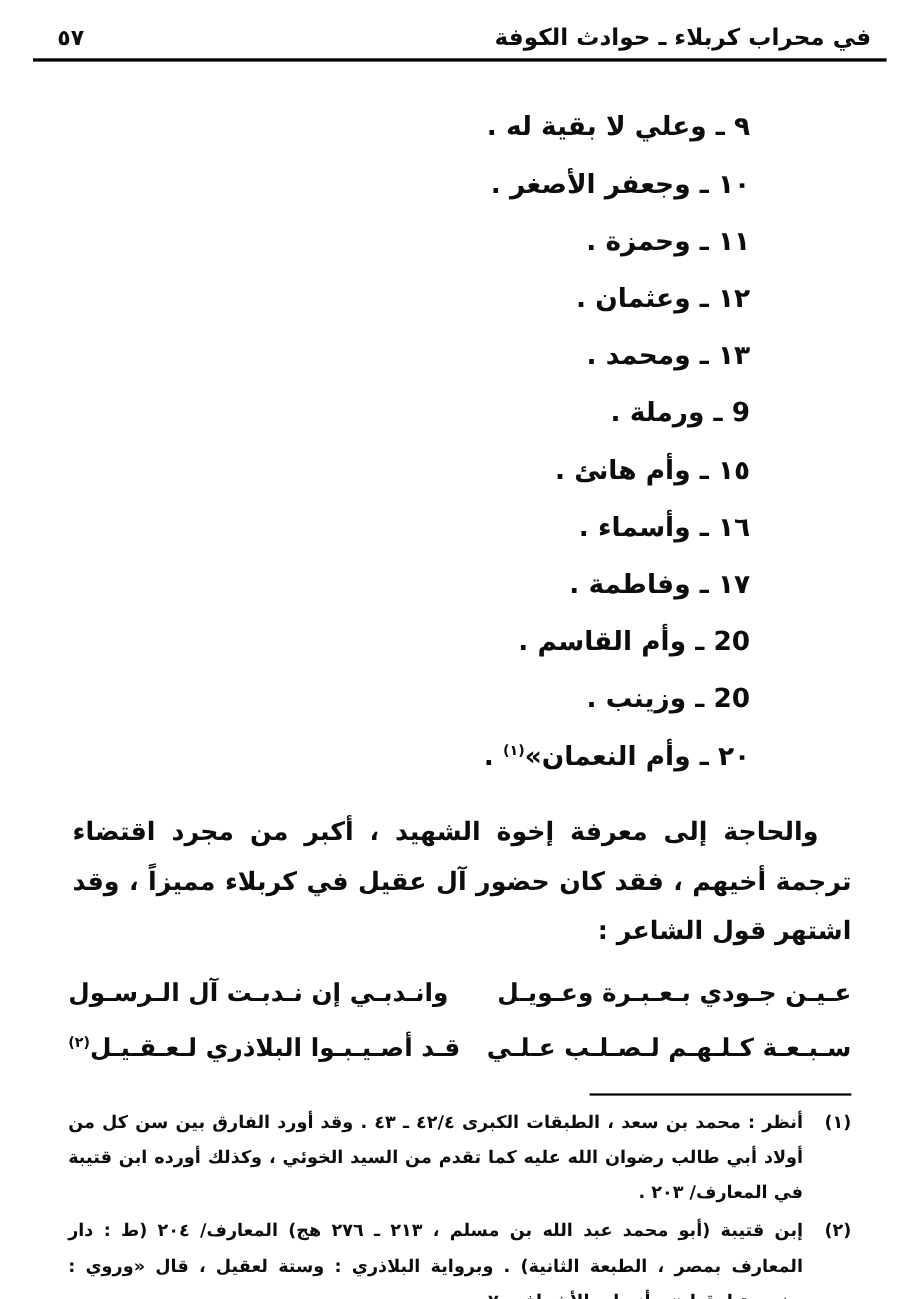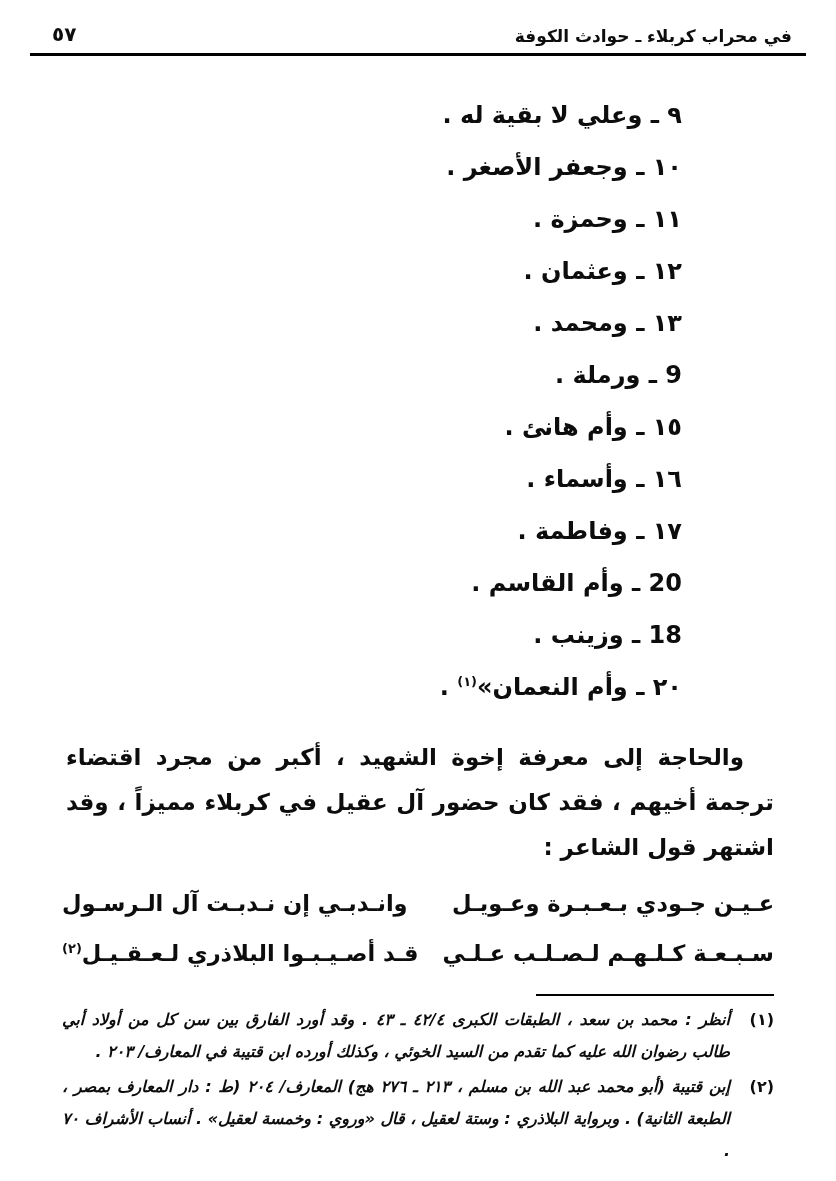--- a/index.html
+++ b/index.html
@@ -16,21 +16,21 @@
     width:836px;height:1181px;
     padding:22px 30px 10px 30px;
   }
   
   .header-row{
     display:flex;
     justify-content:space-between;
     align-items:flex-end;
     padding:0 14px 7px 22px;
   }
-  .book-title{font-size:17px;letter-spacing:.2px;}
+  .book-title{font-size:21px;letter-spacing:.2px;}
   .page-number{font-size:20px;}
   .header-rule{border-bottom:3px solid #000;}
   
   .main{padding:0 32px;}
   .names-list{margin-top:33px;padding-left:0;padding-right:92px;list-style:none;margin-bottom:0;}
   .list-item{
     font-size:24px;
     line-height:52px;
     white-space:nowrap;
   }
@@ -64,21 +64,21 @@
     margin-right:0;
   }
   .footnote{
     display:flex;
     font-size:16px;
     line-height:32px;
     text-align:justify;
     margin-top:3px;
   }
   .fn-marker{flex:0 0 44px;}
-  .fn-text{flex:1;font-style:italic;}
+  .fn-text{flex:1;}
 </style>
 </head>
 <body>
 
 <div class="page">
 
   <header>
     <div class="header-row">
       <div class="book-title">في محراب كربلاء ـ حوادث الكوفة</div>
       <div class="page-number">٥٧</div>
@@ -92,21 +92,21 @@
       <div class="list-item"><span>٩ ـ وعلي لا بقية له .</span></div>
       <div class="list-item"><span>١٠ ـ وجعفر الأصغر .</span></div>
       <div class="list-item"><span>١١ ـ وحمزة .</span></div>
       <div class="list-item"><span>١٢ ـ وعثمان .</span></div>
       <div class="list-item"><span>١٣ ـ ومحمد .</span></div>
       <div class="list-item"><span>9 ـ ورملة .</span></div>
       <div class="list-item"><span>١٥ ـ وأم هانئ .</span></div>
       <div class="list-item"><span>١٦ ـ وأسماء .</span></div>
       <div class="list-item"><span>١٧ ـ وفاطمة .</span></div>
       <div class="list-item"><span>20 ـ وأم القاسم .</span></div>
-      <div class="list-item"><span>18 ـ وزينب .</span></div>
+      <div class="list-item"><span>20 ـ وزينب .</span></div>
       <div class="list-item"><span>٢٠ ـ وأم النعمان»</span><sup class="fn-ref">(١)</sup><span> .</span></div>
     </div>
 
     <p class="paragraph">والحاجة إلى معرفة إخوة الشهيد ، أكبر من مجرد اقتضاء ترجمة أخيهم ، فقد كان حضور آل عقيل في كربلاء مميزاً ، وقد اشتهر قول الشاعر :</p>
 
     <div class="poetry">
       <div class="verse">
         <span class="hemi">عـيـن جـودي بـعـبـرة وعـويـل</span>
         <span class="hemi"><span>وانـدبـي إن نـدبـت آل الـرسـول</span></span>
       </div>

